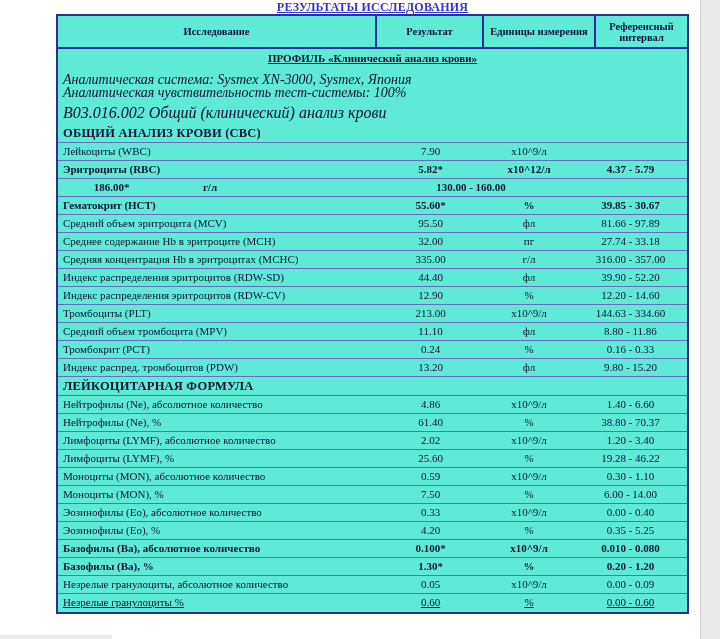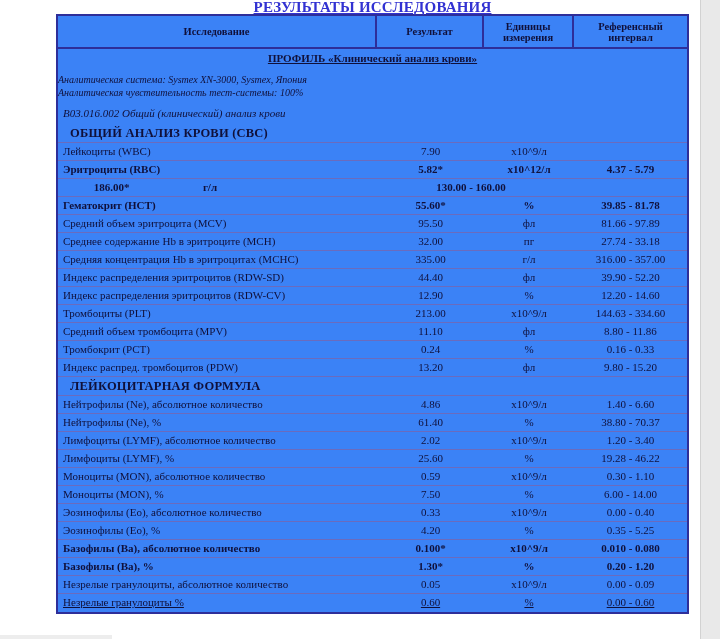--- a/index.html
+++ b/index.html
@@ -12,55 +12,55 @@
   .edge-strip{
     position:absolute;top:0;right:0;width:19px;height:639px;
     background:#e9e9e9;border-left:1px solid #d2d2d2;
   }
   .edge-strip-bottom{
     position:absolute;left:0;bottom:0;width:112px;height:4px;background:#ededed;
   }
   .doc{position:absolute;left:56px;top:1px;width:633px;}
   .doc-title{
     text-align:center;font-weight:bold;text-decoration:underline;
-    color:#3232d2;font-size:15px;line-height:12px;margin-bottom:1px;
+    color:#3232d2;font-size:12px;line-height:12px;margin-bottom:1px;
     letter-spacing:.2px;
   }
   .table-box{
-    border:2px solid #2e2e99;box-sizing:border-box;background:#3b82f6;
+    border:2px solid #2e2e99;box-sizing:border-box;background:#5eead4;
   }
   
   .header-row{
     display:flex;border-bottom:2px solid #2e2e99;height:31px;
     font-weight:bold;font-size:10.5px;text-align:center;
   }
   .header-row .hc{
     display:flex;align-items:center;justify-content:center;
     box-sizing:border-box;height:100%;line-height:11px;padding:0 4px;
   }
   .hc.h-name   {width:319px;border-right:2px solid #2e2e99;}
   .hc.h-result {width:107px;border-right:2px solid #2e2e99;}
-  .hc.h-units  {width:90px; border-right:2px solid #2e2e99;}
+  .hc.h-units  {width:112px; border-right:2px solid #2e2e99;}
   .hc.h-ref    {flex:1;}
   
   .info-area{padding:2px 0 4px 0;}
   .profile-line{
     text-align:center;font-weight:bold;text-decoration:underline;
     font-size:11px;line-height:15px;
   }
   .bio-line{position:relative;height:19px;font-size:11px;line-height:19px;}
   .bio-left{position:absolute;left:5px;top:0;}
   .bio-right{position:absolute;left:288px;top:0;}
   .b{font-weight:bold;}
-  .notes{margin-top:7px;font-style:italic;font-size:10px;line-height:13px;}
-  .code-line{margin-top:7px;padding-left:5px;font-style:italic;font-size:11px;line-height:14px;}
+  .notes{margin-top:7px;padding-left:5px;font-style:italic;font-size:14px;line-height:13px;}
+  .code-line{margin-top:7px;padding-left:5px;font-style:italic;font-size:16px;line-height:14px;}
   
   .t-section{
     font-weight:bold;font-size:12.5px;line-height:18px;height:18px;
-    padding-left:12px;border-bottom:1.5px solid #6b6bbd;
+    padding-left:5px;border-bottom:1.5px solid #6b6bbd;
     letter-spacing:.2px;
   }
   .t-row{
     display:flex;height:18px;line-height:17px;font-size:11px;
     border-bottom:1.5px solid #6b6bbd;box-sizing:border-box;
   }
   .t-row:last-child{border-bottom:none;text-decoration:underline;}
   .t-row .c{box-sizing:border-box;overflow:hidden;white-space:nowrap;}
   .t-row .name  {width:319px;padding-left:5px;text-align:left;}
   .t-row .result{width:107px;text-align:center;}
@@ -110,21 +110,21 @@
   </div>
         <div class="t-row bold">
     <div class="c result">186.00*</div>
     <div class="c units">г/л</div>
     <div class="c ref">130.00 - 160.00</div>
   </div>
         <div class="t-row bold">
     <div class="c name">Гематокрит (HCT)</div>
     <div class="c result">55.60*</div>
     <div class="c units">%</div>
-    <div class="c ref">39.85 - 81.78</div>
+    <div class="c ref">39.85 - 30.67</div>
   </div>
         <div class="t-row">
     <div class="c name">Средний объем эритроцита (MCV)</div>
     <div class="c result">95.50</div>
     <div class="c units">фл</div>
     <div class="c ref">81.66 - 97.89</div>
   </div>
         <div class="t-row">
     <div class="c name">Среднее содержание Hb в эритроците (MCH)</div>
     <div class="c result">32.00</div>

